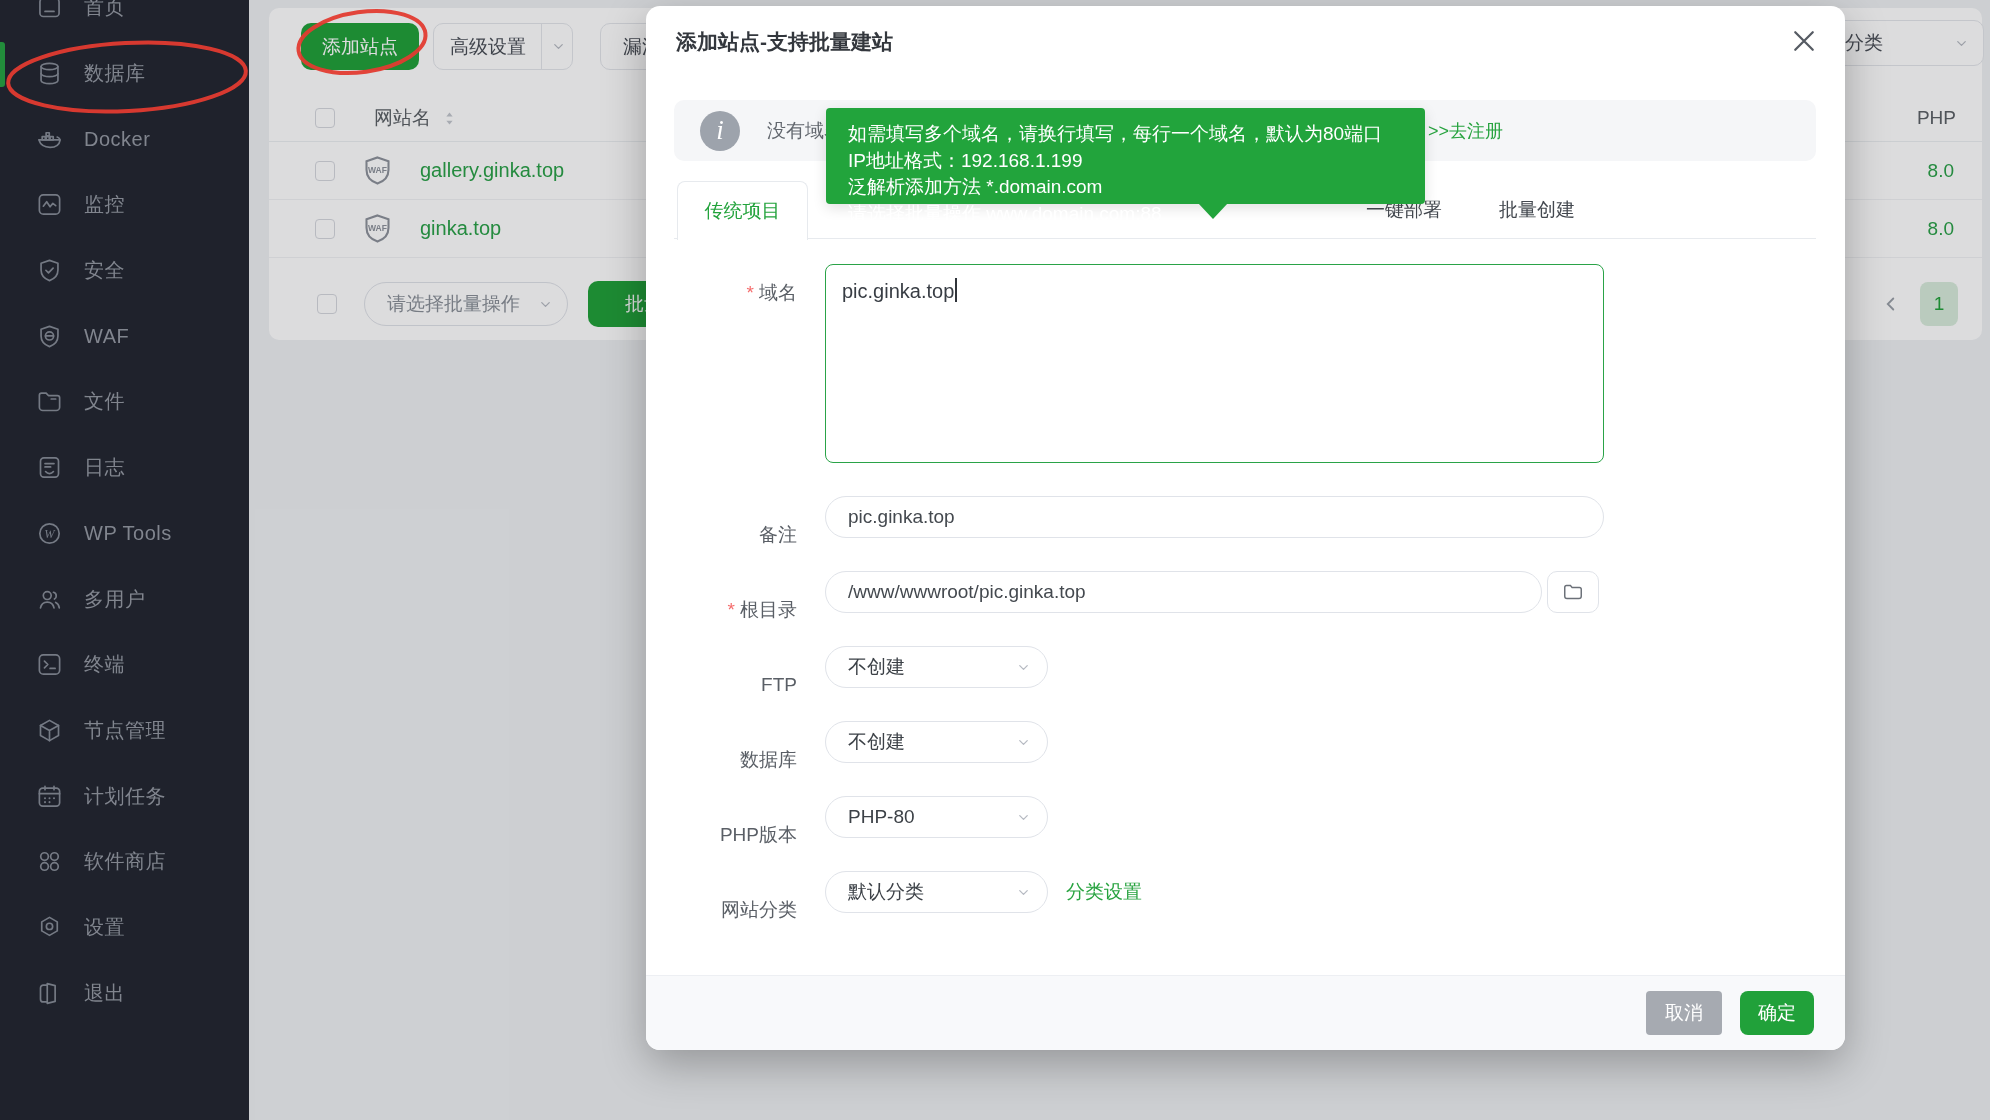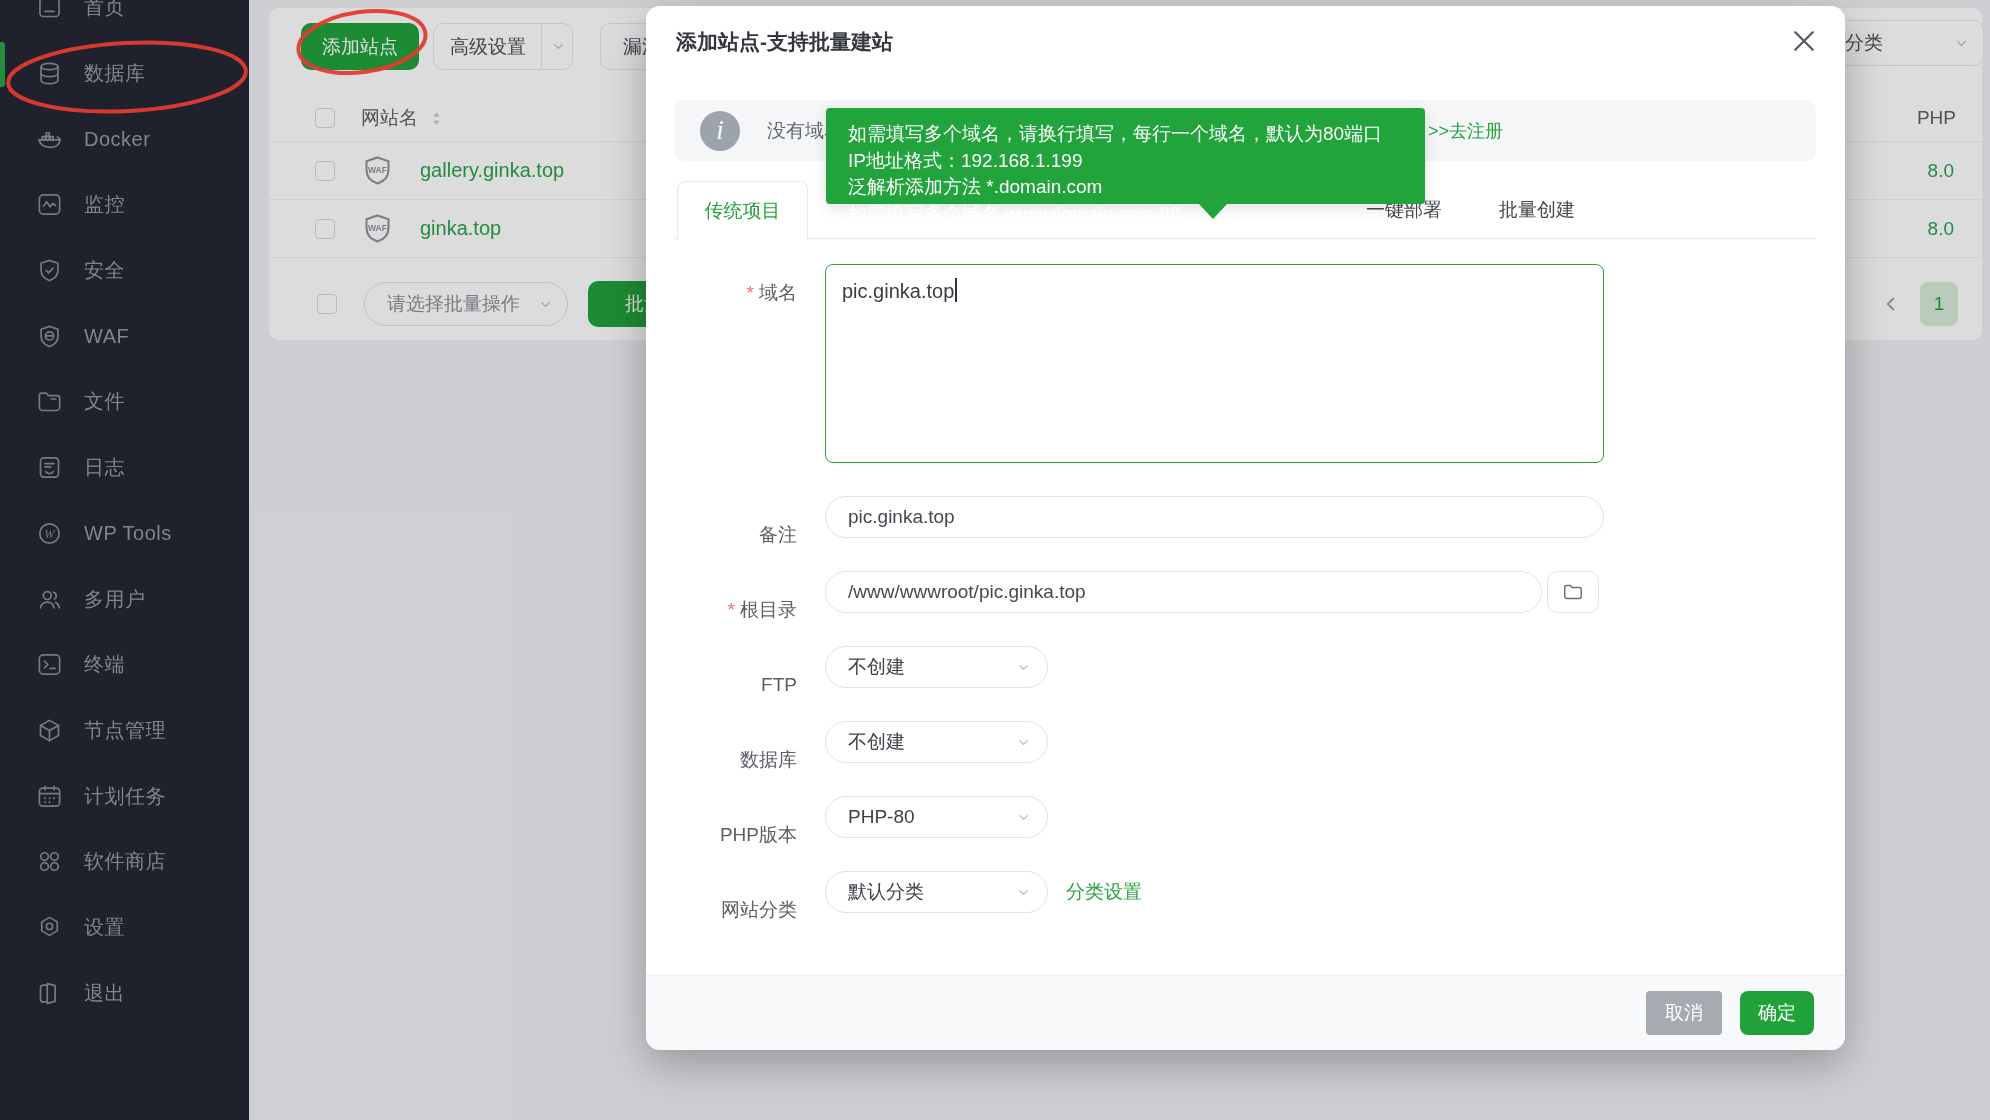--- a/index.html
+++ b/index.html
@@ -26,21 +26,21 @@
 .btn-adv .chev{margin-left:9px}
 .btn-vuln{position:absolute;left:331px;top:15px;width:150px;height:47px;background:#fff;border:1px solid #e3e6eb;border-radius:10px;color:#4a4f57;font-size:19px;display:flex;align-items:center;padding-left:22px;white-space:nowrap;overflow:hidden;cursor:pointer}
 .cat-select{position:absolute;left:1511px;top:12px;width:204px;height:46px;background:#fff;border:1px solid #e3e6eb;border-radius:10px;display:flex;align-items:center;color:#4a4f57;font-size:19px;padding-left:64px;cursor:pointer}
 .cat-select .chev{position:absolute;right:14px}
 .chev{width:15px;height:15px;color:#b6bac2;display:inline-block}
 .chev svg{width:100%;height:100%;display:block}
 
 .cb{width:20px;height:20px;border:1.5px solid #d5d8de;border-radius:4px;background:#fff;flex:none;cursor:pointer}
 .t-head{position:absolute;left:0;top:87px;width:100%;height:47px;display:flex;align-items:center;border-bottom:1px solid #eceff2;color:#5c6166;font-size:19px}
 .t-head .cb{margin-left:46px}
-.col-name{margin-left:26px;white-space:nowrap}
+.col-name{margin-left:39px;white-space:nowrap}
 .sort{width:17px;height:17px;margin-left:10px;cursor:pointer}
 .sort svg{width:100%;height:100%;display:block}
 .t-head .spacer{flex:1}
 .col-php{margin-right:26px}
 .t-rows{position:absolute;top:134px;left:0;width:100%}
 .t-row{display:flex;align-items:center;height:58px;border-bottom:1px solid #f0f2f4}
 .t-row .cb{margin-left:46px}
 .waf-badge{width:33px;height:35px;color:#8d929b;margin-left:26px;flex:none}
 .waf-badge svg{width:100%;height:100%;display:block}
 .site-link{margin-left:26px;color:#2aa148;font-size:20px;text-decoration:none;cursor:pointer}
@@ -400,21 +400,21 @@
     </div>
 
     <div class="tooltip">
 
         <div class="tip-line">如需填写多个域名，请换行填写，每行一个域名，默认为80端口</div>
 
         <div class="tip-line">IP地址格式：192.168.1.199</div>
 
         <div class="tip-line">泛解析添加方法 *.domain.com</div>
 
-        <div class="tip-line">如需填写多个域名 www.domain.com:88</div>
+        <div class="tip-line">请选择批量操作 www.domain.com:88</div>
 
       <span class="tt-arrow"></span>
     </div>
 
     <div class="f-row row-domain">
       <span class="f-label">
           <span class="star">*</span>
           <span>域名</span>
         </span>
       <div class="domain-area">

